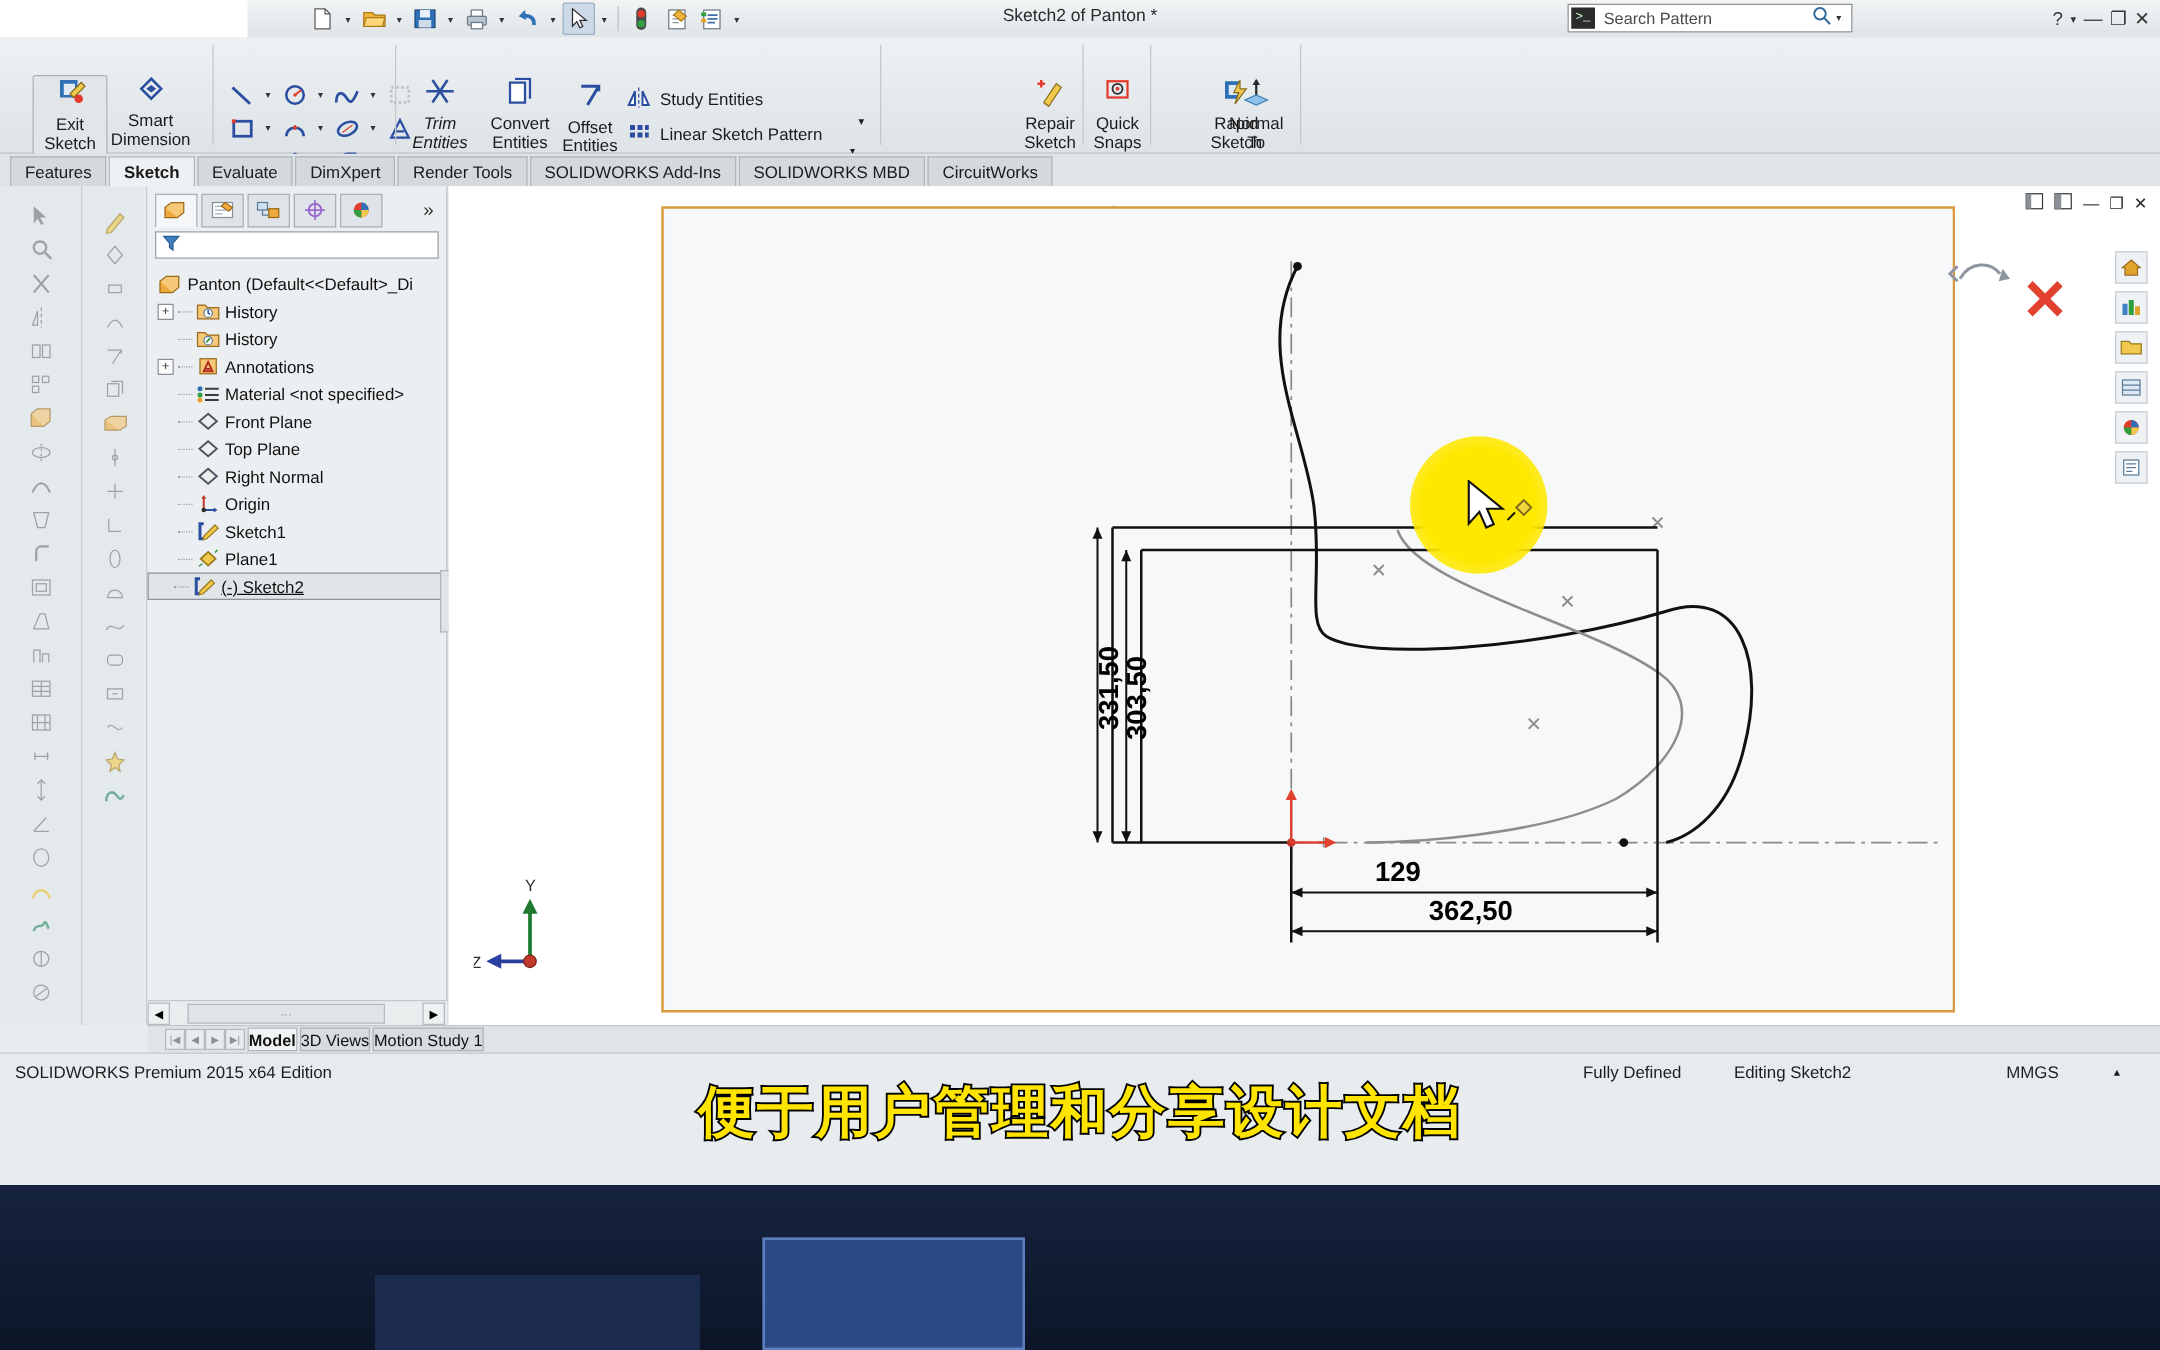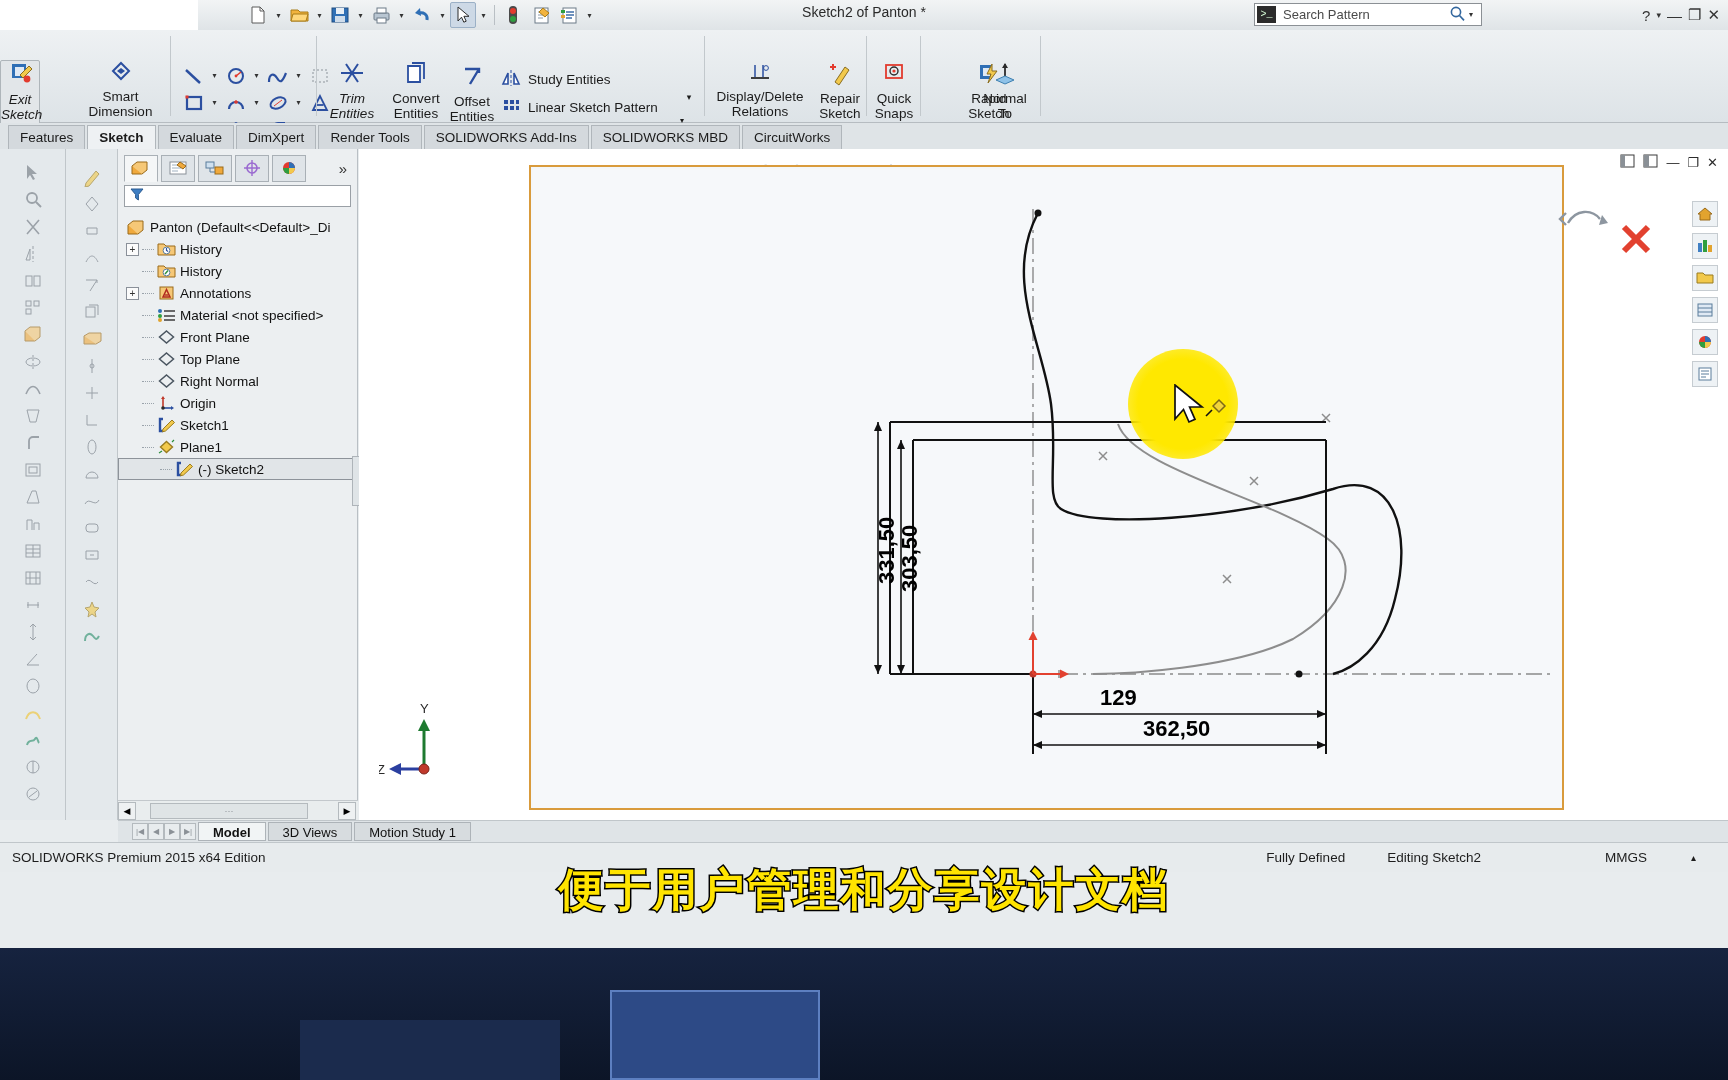--- a/index.html
+++ b/index.html
@@ -110,21 +110,21 @@
            border:1px solid #c6ccd1; background:#eef2f5; }
 
   .gfx-winctrl { position:absolute; right:10px; top:0; height:26px; display:flex; align-items:center; gap:8px;
                  font-size:13px; color:#2b2b2b; }
 
   
   .doc-tabs { position:absolute; left:118px; top:820px; width:1610px; height:22px;
               background:#dfe4e7; border-top:1px solid #c0c6ca; display:flex; align-items:center; padding-left:14px;}
   .nav-b { width:16px; height:17px; border:1px solid #b4babe; background:#e8ecee;
            font-size:8px; display:flex; align-items:center; justify-content:center; color:#8b9197; }
-  .dtab { height:19px; line-height:19px; padding:0 14px; font-size:13px; border:1px solid #adb3b8;
+  .dtab { height:19px; line-height:19px; padding:0 0; font-size:13px; border:1px solid #adb3b8;
           background:#d7dcdf; margin-left:2px; color:#111; }
   .dtab.act { background:#f1f4f5; font-weight:bold; }
   .statusbar { position:absolute; left:0; top:842px; width:1728px; height:30px;
                background:#e7ebed; border-top:1px solid #c0c6ca; display:flex; align-items:center;
                font-size:13.5px; color:#1d1d1d; }
   .sb-item { padding:0 12px; }
 
   
   .subtitle { position:absolute; left:0; top:860px; width:1728px; text-align:center;
               font-size:45px; font-weight:bold; color:#ffe400;
@@ -239,21 +239,21 @@
       <span>?</span>
       <span style="font-size:9px">▾</span>
       <span>—</span>
       <span>❐</span>
       <span>✕</span>
     </div>
   </div>
 
   <div class="ribbon">
 
-    <div class="cmd hl" style="left:0; top:30px; width:40px;font-style:italic;">
+    <div class="cmd hl" style="left:26px; top:30px; width:60px;">
       <span class="ic">
         <svg width="28" height="26" viewBox="0 0 28 26">
             <path d="M6 3h14v14H6z" fill="#2f6fb5"></path>
             <path d="M9 6h9v9H9z" fill="#dfe9f4"></path>
             <path d="M14 14l9-9 3 3-9 9z" fill="#f2c94c" stroke="#8a6d1f"></path>
             <circle cx="21" cy="18" r="3.4" fill="#e23b2e"></circle>
           </svg>
       </span>
       <span>Exit</span><br>
       <span>Sketch</span>
@@ -435,32 +435,20 @@
           </svg>
       </span>
       <span>Move Entities</span>
     </div>
 
     <div class="cmd" style="left:678px; top:88px; width:22px; font-size:9px;">▾</div>
     <div class="cmd" style="left:678px; top:60px; width:22px; font-size:9px;">▾</div>
 
     <div class="rb-sep" style="left:704px;"></div>
 
-    <div class="cmd" style="left:708px; top:32px; width:104px;">
-      <span class="ic">
-        <svg width="30" height="22" viewBox="0 0 30 22">
-            <path d="M6 16h18" stroke="#2b2b2b" stroke-width="1.8"></path>
-            <path d="M10 3v12M18 3v12" stroke="#2b4fa0" stroke-width="1.5"></path>
-            <circle cx="21" cy="6" r="2.4" fill="none" stroke="#2b4fa0"></circle>
-          </svg>
-      </span>
-      <span>Display/Delete</span><br>
-      <span>Relations</span>
-      <span class="car">▾</span>
-    </div>
 
     <div class="cmd" style="left:812px; top:32px; width:56px;">
       <span class="ic">
         <svg width="26" height="24" viewBox="0 0 26 24">
             <path d="M8 20L18 5l4 3-10 15z" fill="#f2c94c" stroke="#8a6d1f"></path>
             <path d="M3 5h6M6 2v6" stroke="#e23b2e" stroke-width="2"></path>
           </svg>
       </span>
       <span>Repair</span><br>
       <span>Sketch</span>
@@ -936,21 +924,21 @@
         <span class="tdash"></span>
         <span class="tico">
           <svg width="19" height="16" viewBox="0 0 19 16">
               <path d="M9.5 2.5l6 5.5-6 5.5-6-5.5z" fill="#f2c94c" stroke="#9a7c20" stroke-width="1.4"></path>
               <path d="M2 14l3-2M15 3l2-2" stroke="#2b8f3a" stroke-width="1.2"></path>
             </svg>
         </span>
         <span>Plane1</span>
       </div>
 
-      <div class="tnode tree-sel" style="margin-left:-8px; padding-left:25px; width:238px;">
+      <div class="tnode tree-sel" style="margin-left:-8px; padding-left:4px; width:238px;text-decoration:underline;">
         <span class="tspacer"></span>
         <span class="tdash"></span>
         <span class="tico">
           <svg width="19" height="16" viewBox="0 0 19 16">
               <path d="M6 2H3v12h3" fill="none" stroke="#2b4fa0" stroke-width="2.4"></path>
               <path d="M6 12L15 3l2.5 2.5L8.5 14l-3 .8z" fill="#f2c94c" stroke="#9a7c20"></path>
             </svg>
         </span>
         <span>(-) Sketch2</span>
       </div>

